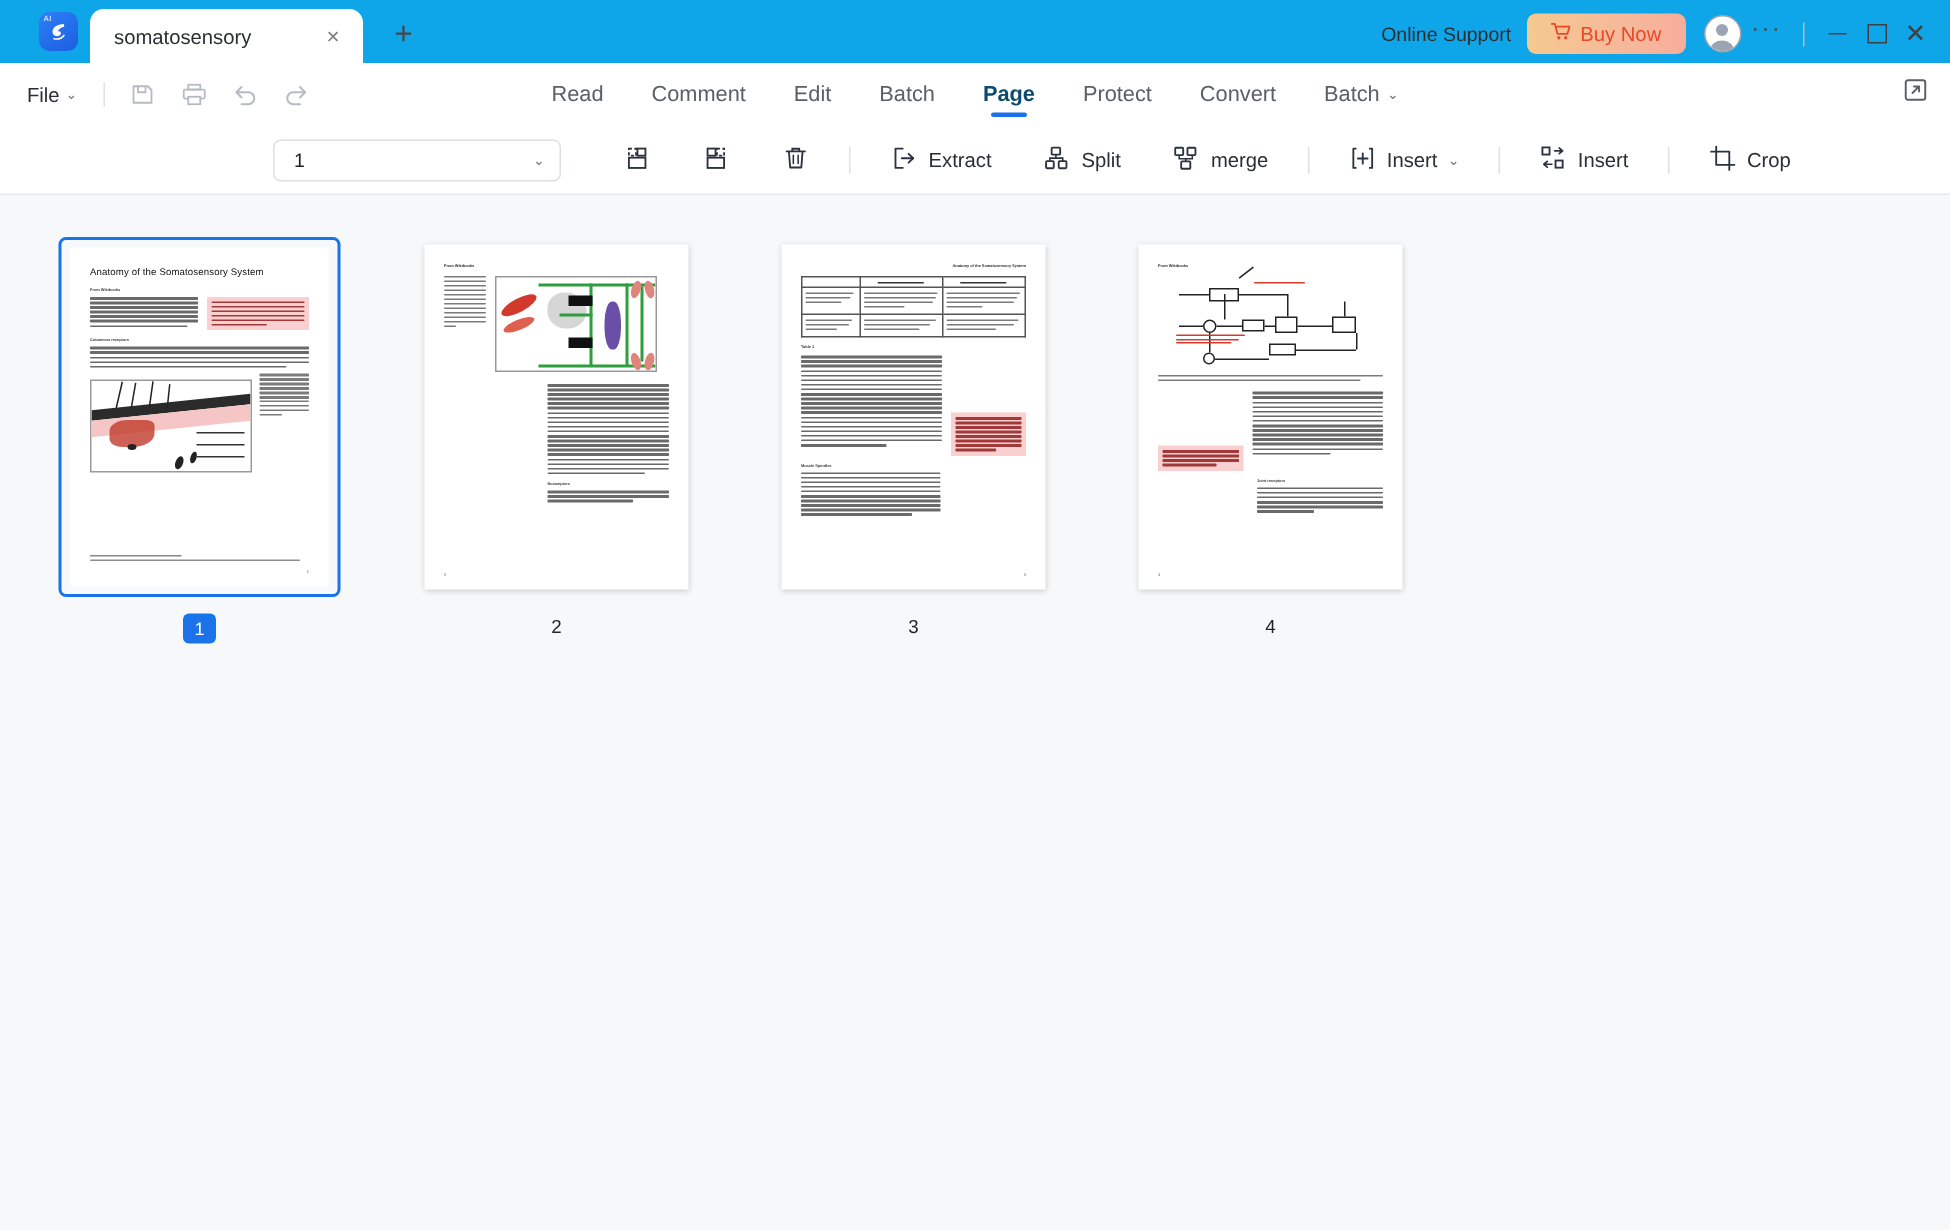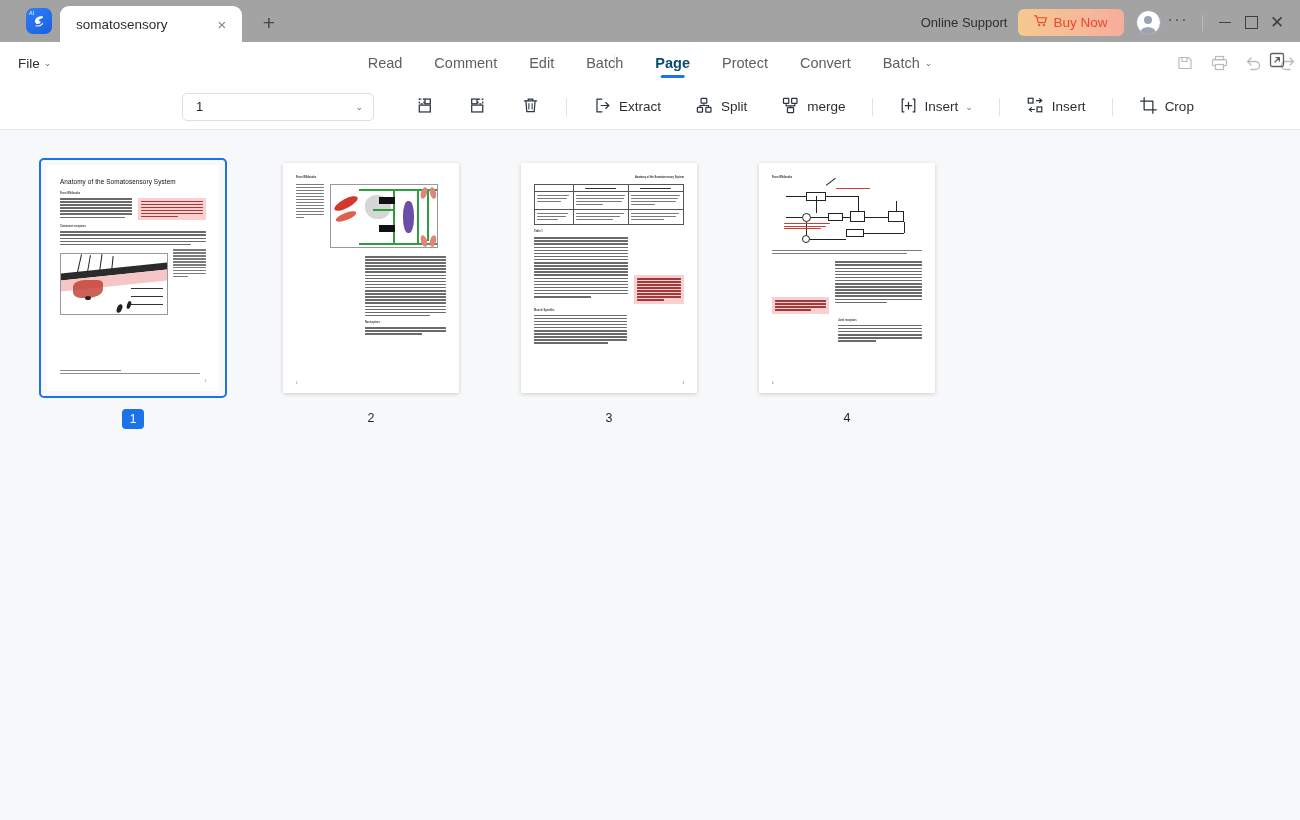--- a/index.html
+++ b/index.html
@@ -5,21 +5,21 @@
   * { box-sizing: border-box; margin: 0; padding: 0; }
   html, body {
     width: 1300px; height: 820px;
     font-family: "Liberation Sans", sans-serif;
     background: #f7f8fa;
     overflow: hidden;
   }
 
   
   .titlebar {
-    height: 42px; background: #a3a3a3;
+    height: 42px; background: #0ea5e9;
     display: flex; align-items: flex-end; position: relative;
   }
   .app-logo {
     width: 26px; height: 26px; border-radius: 7px;
     background: linear-gradient(145deg,#2f7ef7,#1a5fe0);
     margin: 0 8px 8px 26px; position: relative; flex: none;
   }
   .app-logo .swoosh {
     position: absolute; left: 0; top: 0; width: 100%; height: 100%;
     display: flex; align-items: center; justify-content: center;
@@ -83,21 +83,21 @@
     display: flex; align-items: center; justify-content: center;
     color: #3d4044;
   }
   .win-btn.minimize::before { content:""; width: 12px; height: 1.4px; background: #3d4044; }
   .win-btn.maximize::before { content:""; width: 11px; height: 11px; border: 1.4px solid #3d4044; }
   .win-btn.close { font-size: 17px; font-weight: 300; margin-right: 10px; }
 
   
   .menubar {
     height: 42px; background: #fff; display: flex; align-items: center;
-    position: relative; padding-left: 12px; justify-content: space-between;
+    position: relative; padding-left: 12px;
   }
   .file-menu {
     display: flex; align-items: center; gap: 4px;
     font-size: 13.5px; color: #2b2f33; padding: 0 6px;
   }
   .chev { font-size: 9px; color: #6b7075; }
   .menu-sep { width: 1px; height: 16px; background: #dfe2e6; margin: 0 12px; }
   .qa-icons { display: flex; align-items: center; gap: 8px; }
   .qa-btn { width: 26px; height: 26px; display: flex; align-items: center; justify-content: center; }
   .ribbon-tabs {

